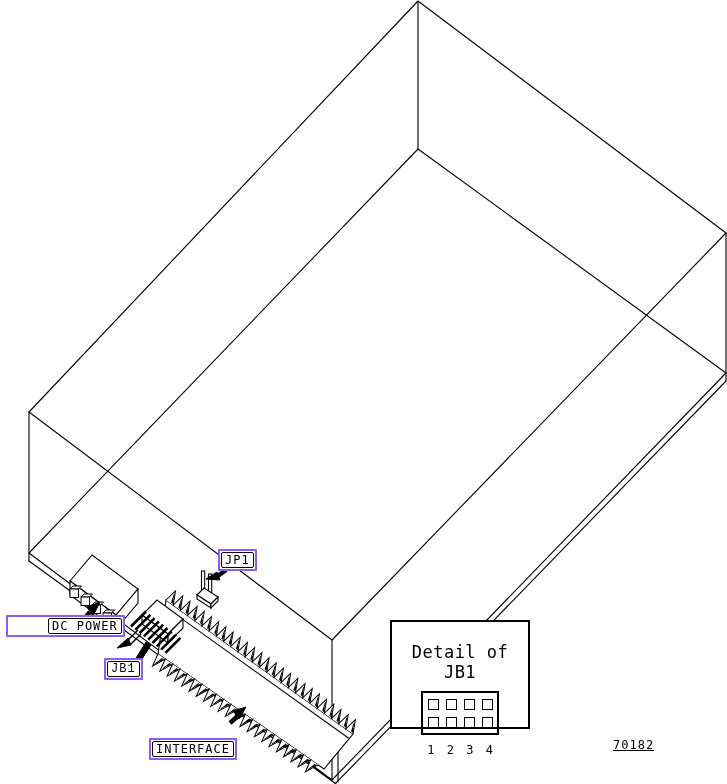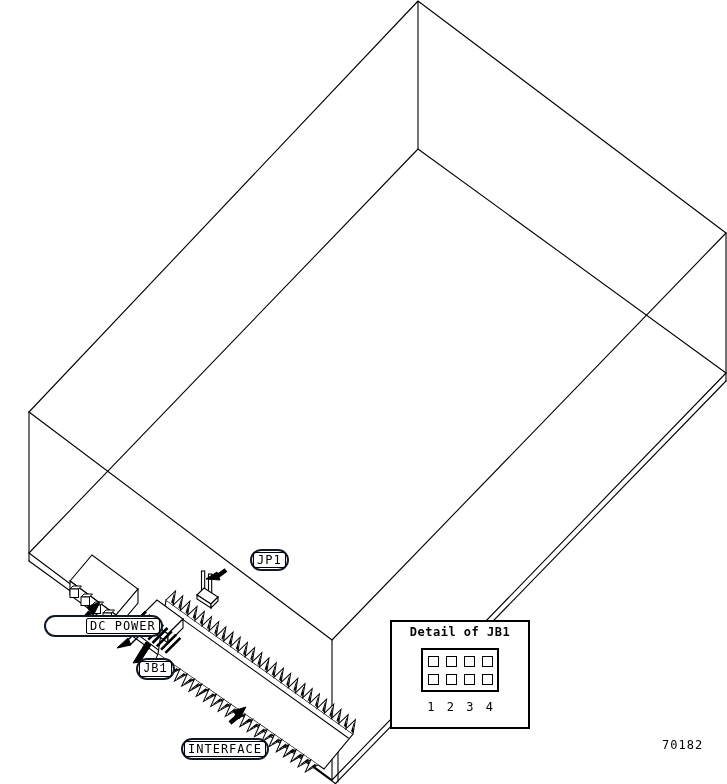--- a/index.html
+++ b/index.html
@@ -3,49 +3,48 @@
 <meta charset="utf-8">
 <style>
   html,body{margin:0;padding:0;background:#fff;}
   #stage{
     position:relative;width:727px;height:784px;background:#ffffff;overflow:hidden;
     font-family:"DejaVu Sans Mono","Liberation Mono",monospace;color:#000;
   }
   #diagram-svg{position:absolute;left:0;top:0;}
   
   .callout{
-    position:absolute;background:#fff;border:2px solid #0f172a;border-radius:11px;padding:1px;
+    position:absolute;background:#fff;border:2px solid #8b5cf6;border-radius:1px;padding:1px;
     z-index:5;
-    margin-left:32px;
   }
   .callout .inner{
     display:block;border:1px solid #000;border-radius:2px;padding:0 3px;
     font-size:12px;line-height:14px;letter-spacing:1px;white-space:nowrap;
   }
-  #callout-dc-power{left:12px;top:615px;padding-left:40px;}
+  #callout-dc-power{left:6px;top:615px;padding-left:40px;}
   #callout-jb1{left:104px;top:658px;font-family:Liberation Mono, monospace;}
   #callout-jp1{left:218px;top:549px;}
   #callout-interface{left:149px;top:738px;}
   
   #detail-box{
     position:absolute;left:390px;top:620px;width:136px;height:105px;
     border:2px solid #000;background:#fff;z-index:4;text-align:center;
   }
-  #detail-title{margin-top:3px;font-size:12px;letter-spacing:0.5px;font-weight:bold;}
+  #detail-title{margin-top:20px;font-size:17px;letter-spacing:0.5px;}
   #detail-pin-block{
     margin:9px auto 0;width:74px;height:40px;border:2px solid #000;
     display:grid;grid-template-columns:repeat(4,11px);grid-template-rows:repeat(2,11px);
     gap:7px;justify-content:center;align-content:center;
   }
   .pin-cell{width:11px;height:11px;border:1.5px solid #000;box-sizing:border-box;background:#fff;}
   #detail-pin-numbers{
     margin:8px auto 0;width:78px;display:grid;grid-template-columns:repeat(4,1fr);
     font-size:12px;
   }
-  #fig-number{position:absolute;left:662px;top:738px;font-size:12px;letter-spacing:1px;z-index:5;}
+  #fig-number{position:absolute;left:613px;top:738px;font-size:12px;letter-spacing:1px;z-index:5;text-decoration:underline;}
 </style>
 </head>
 <body>
 
 <div id="stage">
 
   <svg id="diagram-svg" width="727" height="784" viewBox="0 0 727 784">
 
     <g stroke="#000" stroke-width="1.1" fill="none" stroke-linecap="round">
       <path d="M418,1 L726,233 M418,1 L29,412 M418,1 L418,149"></path>

